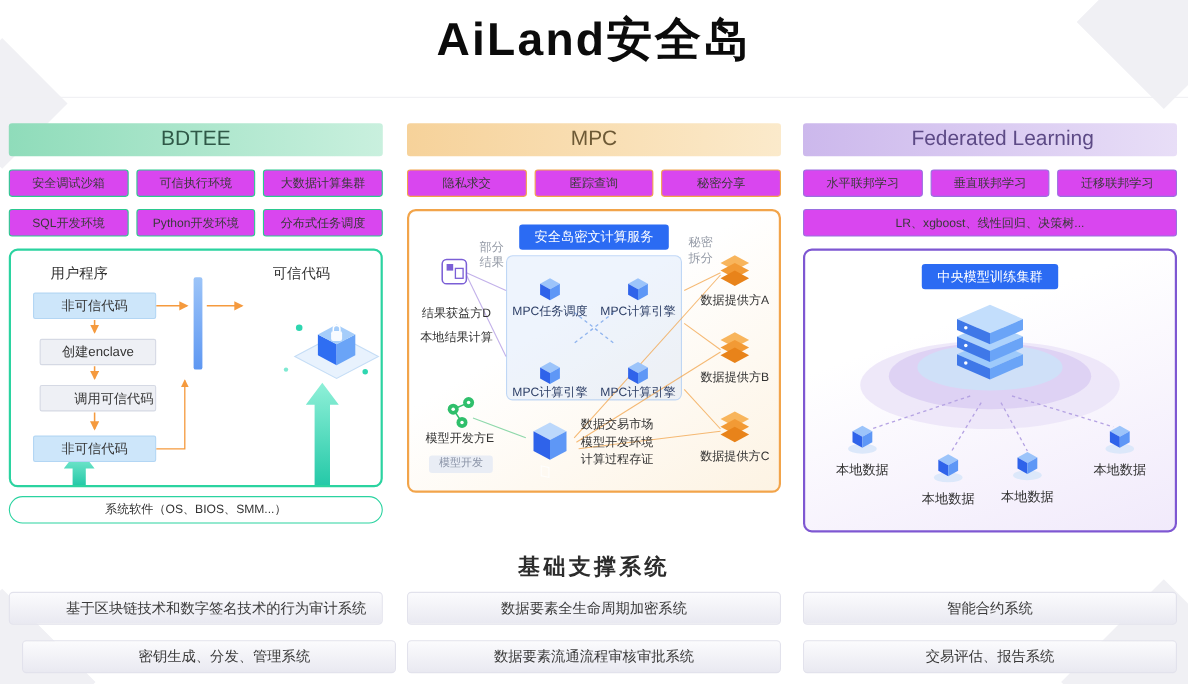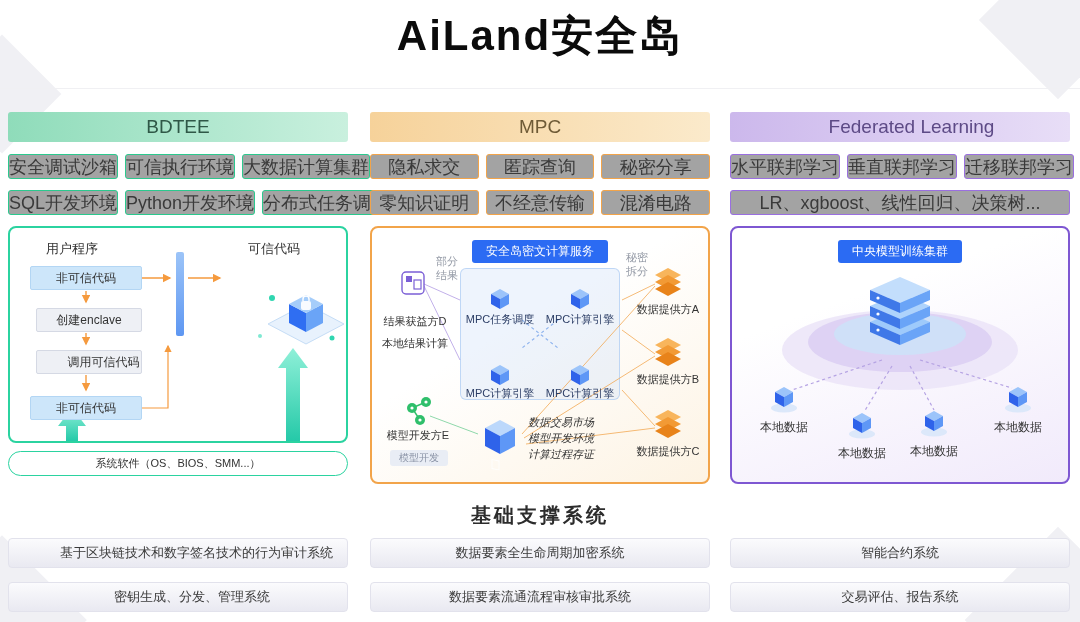--- a/index.html
+++ b/index.html
@@ -21,21 +21,21 @@
   .col { position:absolute; top:112px; width:340px; z-index:2; }
   .col-bdtee { left:8px; }  .col-mpc { left:370px; }  .col-fl { left:730px; }
 
   .col-header { height:30px; line-height:30px; text-align:center; font-size:19px;
     border-radius:3px; margin-bottom:12px; font-weight:500; }
   .col-header.green  { background:linear-gradient(90deg,#8fdcba,#c9f0de); color:#2f5847; }
   .col-header.orange { background:linear-gradient(90deg,#f6d29a,#fbeacb); color:#6e5a36; }
   .col-header.purple { background:linear-gradient(90deg,#ccb8ec,#e8def7); color:#5d4a86;padding-left:23px; }
 
   .tag-row { display:flex; gap:7px; margin-bottom:11px; height:25px; }
-  .tag { flex:1; background:#a3a3a3; border-radius:3px; font-size:18px; color:#3a3a3a;
+  .tag { flex:1; background:#d946ef; border-radius:3px; font-size:11px; color:#3a3a3a;
     display:flex; align-items:center; justify-content:center; white-space:nowrap; }
   .tag.green  { border:1px solid #2bc98e; }
   .tag.orange { border:1px solid #f2a44a; }
   .tag.purple { border:1px solid #9a6fe0; }
 
   .panel { position:relative; border-radius:8px; overflow:hidden; }
   .panel.green  { height:217px; border:2px solid #2bd3a0; background:#ffffff; }
   .panel.orange { height:258px; border:2px solid #f2a44a; background:linear-gradient(150deg,#ffffff 40%,#fdf3e3); }
   .panel.purple { height:258px; border:2px solid #7e57d2; background:linear-gradient(160deg,#ffffff 30%,#f1eafb); }
 
@@ -145,25 +145,20 @@
     <div class="sys-pill">系统软件（OS、BIOS、SMM...）</div>
   </div>
 
   <div class="col col-mpc">
     <div class="col-header orange">MPC</div>
     <div class="tag-row">
       <div class="tag orange">隐私求交</div>
       <div class="tag orange">匿踪查询</div>
       <div class="tag orange">秘密分享</div>
     </div>
-    <div class="tag-row">
-      <div class="tag orange">零知识证明</div>
-      <div class="tag orange">不经意传输</div>
-      <div class="tag orange">混淆电路</div>
-    </div>
 
     <div class="panel orange">
       <div class="badge">安全岛密文计算服务</div>
       <div class="mpc-box"></div>
       <svg class="dsvg" width="336" height="254" viewBox="0 0 336 254">
 
         <g stroke="#f2a44a" stroke-width="1" opacity="0.75">
           <line x1="283" y1="56" x2="250" y2="72"></line>
           <line x1="283" y1="58" x2="150" y2="206"></line>
           <line x1="283" y1="126" x2="250" y2="102"></line>
@@ -249,21 +244,21 @@
       <div class="dlbl center" style="left:6px; top:108px; width:74px;">本地结果计算</div>
       <div class="dlbl center" style="left:88px; top:84px; width:80px; color:#2c3e66;">MPC任务调度</div>
       <div class="dlbl center" style="left:168px; top:84px; width:80px; color:#2c3e66;">MPC计算引擎</div>
       <div class="dlbl center" style="left:88px; top:158px; width:80px; color:#2c3e66;">MPC计算引擎</div>
       <div class="dlbl center" style="left:168px; top:158px; width:80px; color:#2c3e66;">MPC计算引擎</div>
       <div class="dlbl center" style="left:258px; top:74px; width:76px;">数据提供方A</div>
       <div class="dlbl center" style="left:258px; top:144px; width:76px;">数据提供方B</div>
       <div class="dlbl center" style="left:258px; top:216px; width:76px;">数据提供方C</div>
       <div class="dlbl center" style="left:8px; top:200px; width:76px;">模型开发方E</div>
       <div class="mini-tag">模型开发</div>
-      <div class="dlbl" style="left:156px; top:186px; line-height:16px;font-style:italic;">
+      <div class="dlbl" style="left:156px; top:186px; line-height:16px;">
         <div>数据交易市场</div>
         <div>模型开发环境</div>
         <div>计算过程存证</div>
       </div>
     </div>
   </div>
 
   <div class="col col-fl">
     <div class="col-header purple">Federated Learning</div>
     <div class="tag-row">
@@ -336,16 +331,16 @@
       <div class="dlbl center" style="left:94px; top:218px; width:72px; font-size:12px;">本地数据</div>
       <div class="dlbl center" style="left:166px; top:216px; width:72px; font-size:12px;">本地数据</div>
       <div class="dlbl center" style="left:248px; top:192px; width:76px; font-size:12px;">本地数据</div>
     </div>
   </div>
 
   <div class="support-title">基础支撑系统</div>
   <div class="sup" style="left:8px;   top:538px;padding-left:37px;">基于区块链技术和数字签名技术的行为审计系统</div>
   <div class="sup" style="left:370px; top:538px;">数据要素全生命周期加密系统</div>
   <div class="sup" style="left:730px; top:538px;">智能合约系统</div>
-  <div class="sup" style="left:8px;   top:582px;padding-left:28px;">密钥生成、分发、管理系统</div>
+  <div class="sup" style="left:20px;   top:582px;padding-left:28px;">密钥生成、分发、管理系统</div>
   <div class="sup" style="left:370px; top:582px;">数据要素流通流程审核审批系统</div>
   <div class="sup" style="left:730px; top:582px;">交易评估、报告系统</div>
 </div>
 
 </body></html>

